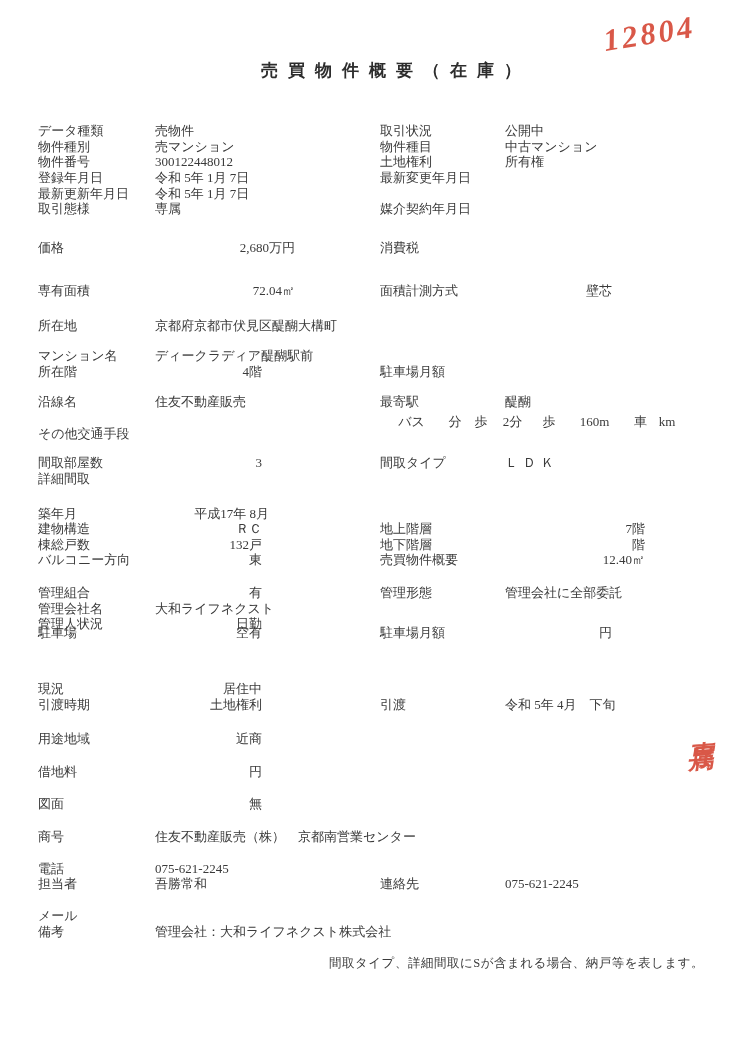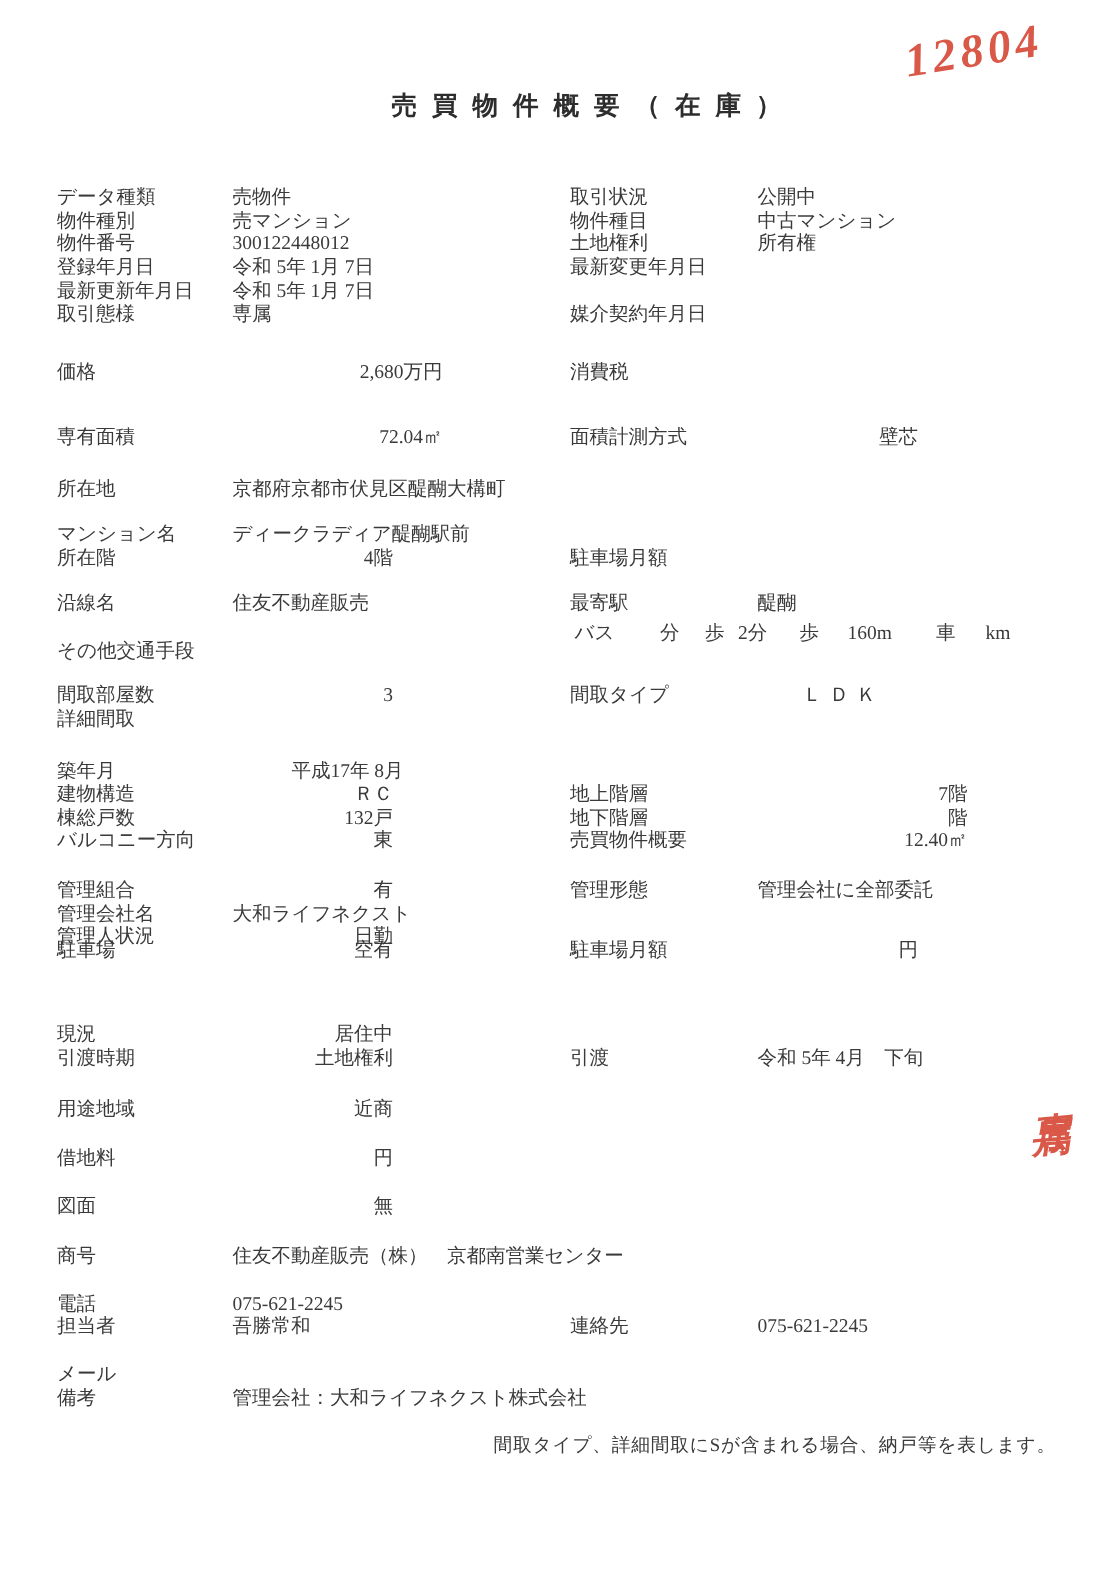--- a/index.html
+++ b/index.html
@@ -19,23 +19,23 @@
   .ll{width:117px;flex:none;}
   .lv{width:140px;flex:none;}
   .lvwide{width:500px;flex:none;}
   .sp{width:85px;flex:none;}
   .rl{width:125px;flex:none;}
   .rv{width:140px;flex:none;}
   .txt{text-align:left;}
   .num{text-align:right;}
   .mid{text-align:right;padding-right:33px;box-sizing:border-box;}
   .d1{text-align:right;padding-right:26px;box-sizing:border-box;}
-  .lsp{letter-spacing:5px;margin-left:30px;}
+  .lsp{letter-spacing:5px;}
   .row-access{position:absolute;left:383px;top:414px;display:flex;white-space:nowrap;line-height:15px;height:15px;}
-  .row-access span{display:inline-block;text-align:left;}
+  .row-access span{display:inline-block;text-align:center;}
   .ap0{width:57px;} .ap1{width:30px;} .ap2{width:22px;} .ap3{width:41px;}
   .ap4{width:32px;} .ap5{width:59px;} .ap6{width:33px;} .ap7{width:20px;}
   .footnote{position:absolute;top:955px;right:40px;font-size:12.5px;color:#3a3a3a;letter-spacing:0.5px;}
   .anno-num{
     position:absolute;top:16px;left:603px;color:#d95848;
     font-size:31px;font-style:italic;letter-spacing:3px;
     transform:rotate(-9deg);font-weight:bold;
   }
   .anno-stamp{
     position:absolute;top:720px;left:680px;color:#d95848;

